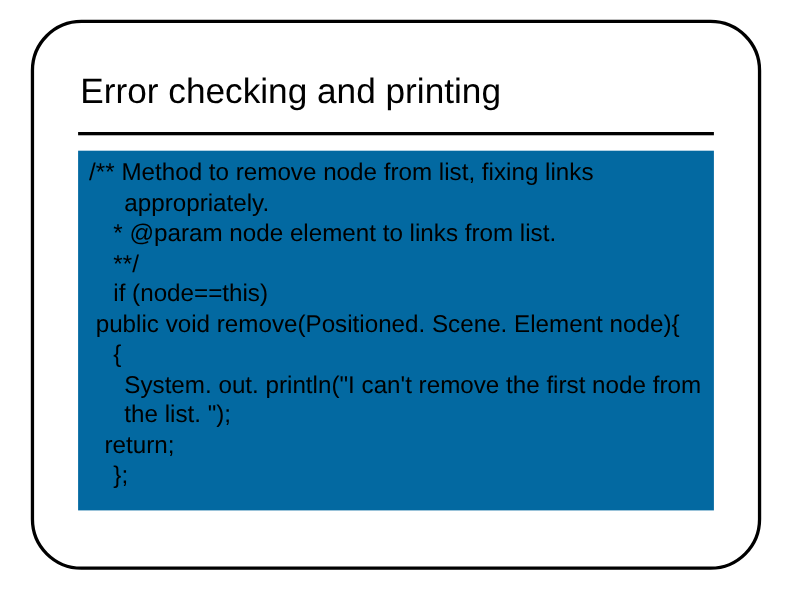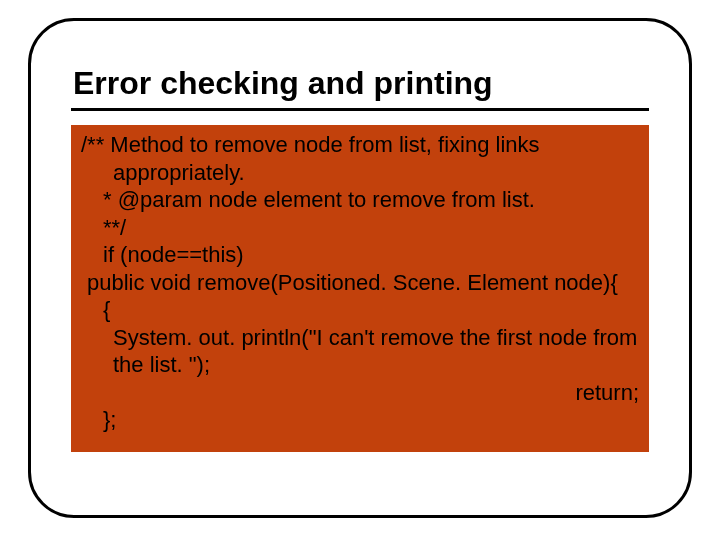--- a/index.html
+++ b/index.html
@@ -22,46 +22,46 @@
     left: 28px;
     right: 28px;
     bottom: 22px;
     border: 3px solid #000;
     border-radius: 46px;
     box-sizing: border-box;
     padding: 44px 40px 40px 40px;
   }
   .title {
     font-size: 32px;
-    font-weight: bold;
+    font-weight: normal;
     color: #000;
-    margin: 0 0 2px 0;
+    margin: 0 0 14px 0;
     padding: 0 2px 4px 2px;
   }
   .title-rule {
     border: none;
     border-top: 3px solid #000;
     margin: 0 0 14px 0;
   }
   .code-box {
-    background: #c2410c;
+    background: #0369a1;
     padding: 6px 10px 18px 10px;
     font-size: 22px;
     line-height: 1.25;
     color: #000;
   }
   .code-box .line {
     display: block;
     padding-left: 14px;
     text-indent: -14px;
     margin-left: 14px;
   }
   .code-box .l0 { margin-left: 0; padding-left: 0; text-indent: 0; }
   .code-box .l1 { margin-left: 22px; padding-left: 0; text-indent: 0; }
-  .code-box .l2 { padding-left: 0; text-indent: 0; text-align: right; }
+  .code-box .l2 { padding-left: 0; text-indent: 0; }
   .code-box .wrap {
     display: block;
     margin-left: 0;
     padding-left: 32px;
     text-indent: -32px;
   }
   .code-box .wrap2 {
     display: block;
     margin-left: 0;
     padding-left: 22px;
@@ -72,21 +72,21 @@
 <body>
 
 <div class="slide">
   <div class="frame">
 
     <h1 class="title">Error checking and printing</h1>
     <hr class="title-rule">
 
     <div class="code-box">
       <span class="wrap">/** Method to remove node from list, fixing links appropriately.</span>
-      <span class="wrap2">* @param node element to remove from list.</span>
+      <span class="wrap2">* @param node element to links from list.</span>
       <span class="line l1">**/</span>
       <span class="line l1">if (node==this)</span>
       <span class="line l0" style="margin-left:6px;">public void remove(Positioned. Scene. Element node){</span>
       <span class="line l1">{</span>
       <span class="line" style="margin-left:0; padding-left:32px; text-indent:0; display:block;">System. out. println("I can't remove the first node from the list. ");</span>
       <span class="line l2">return;</span>
       <span class="line l1">};</span>
     </div>
 
   </div>

